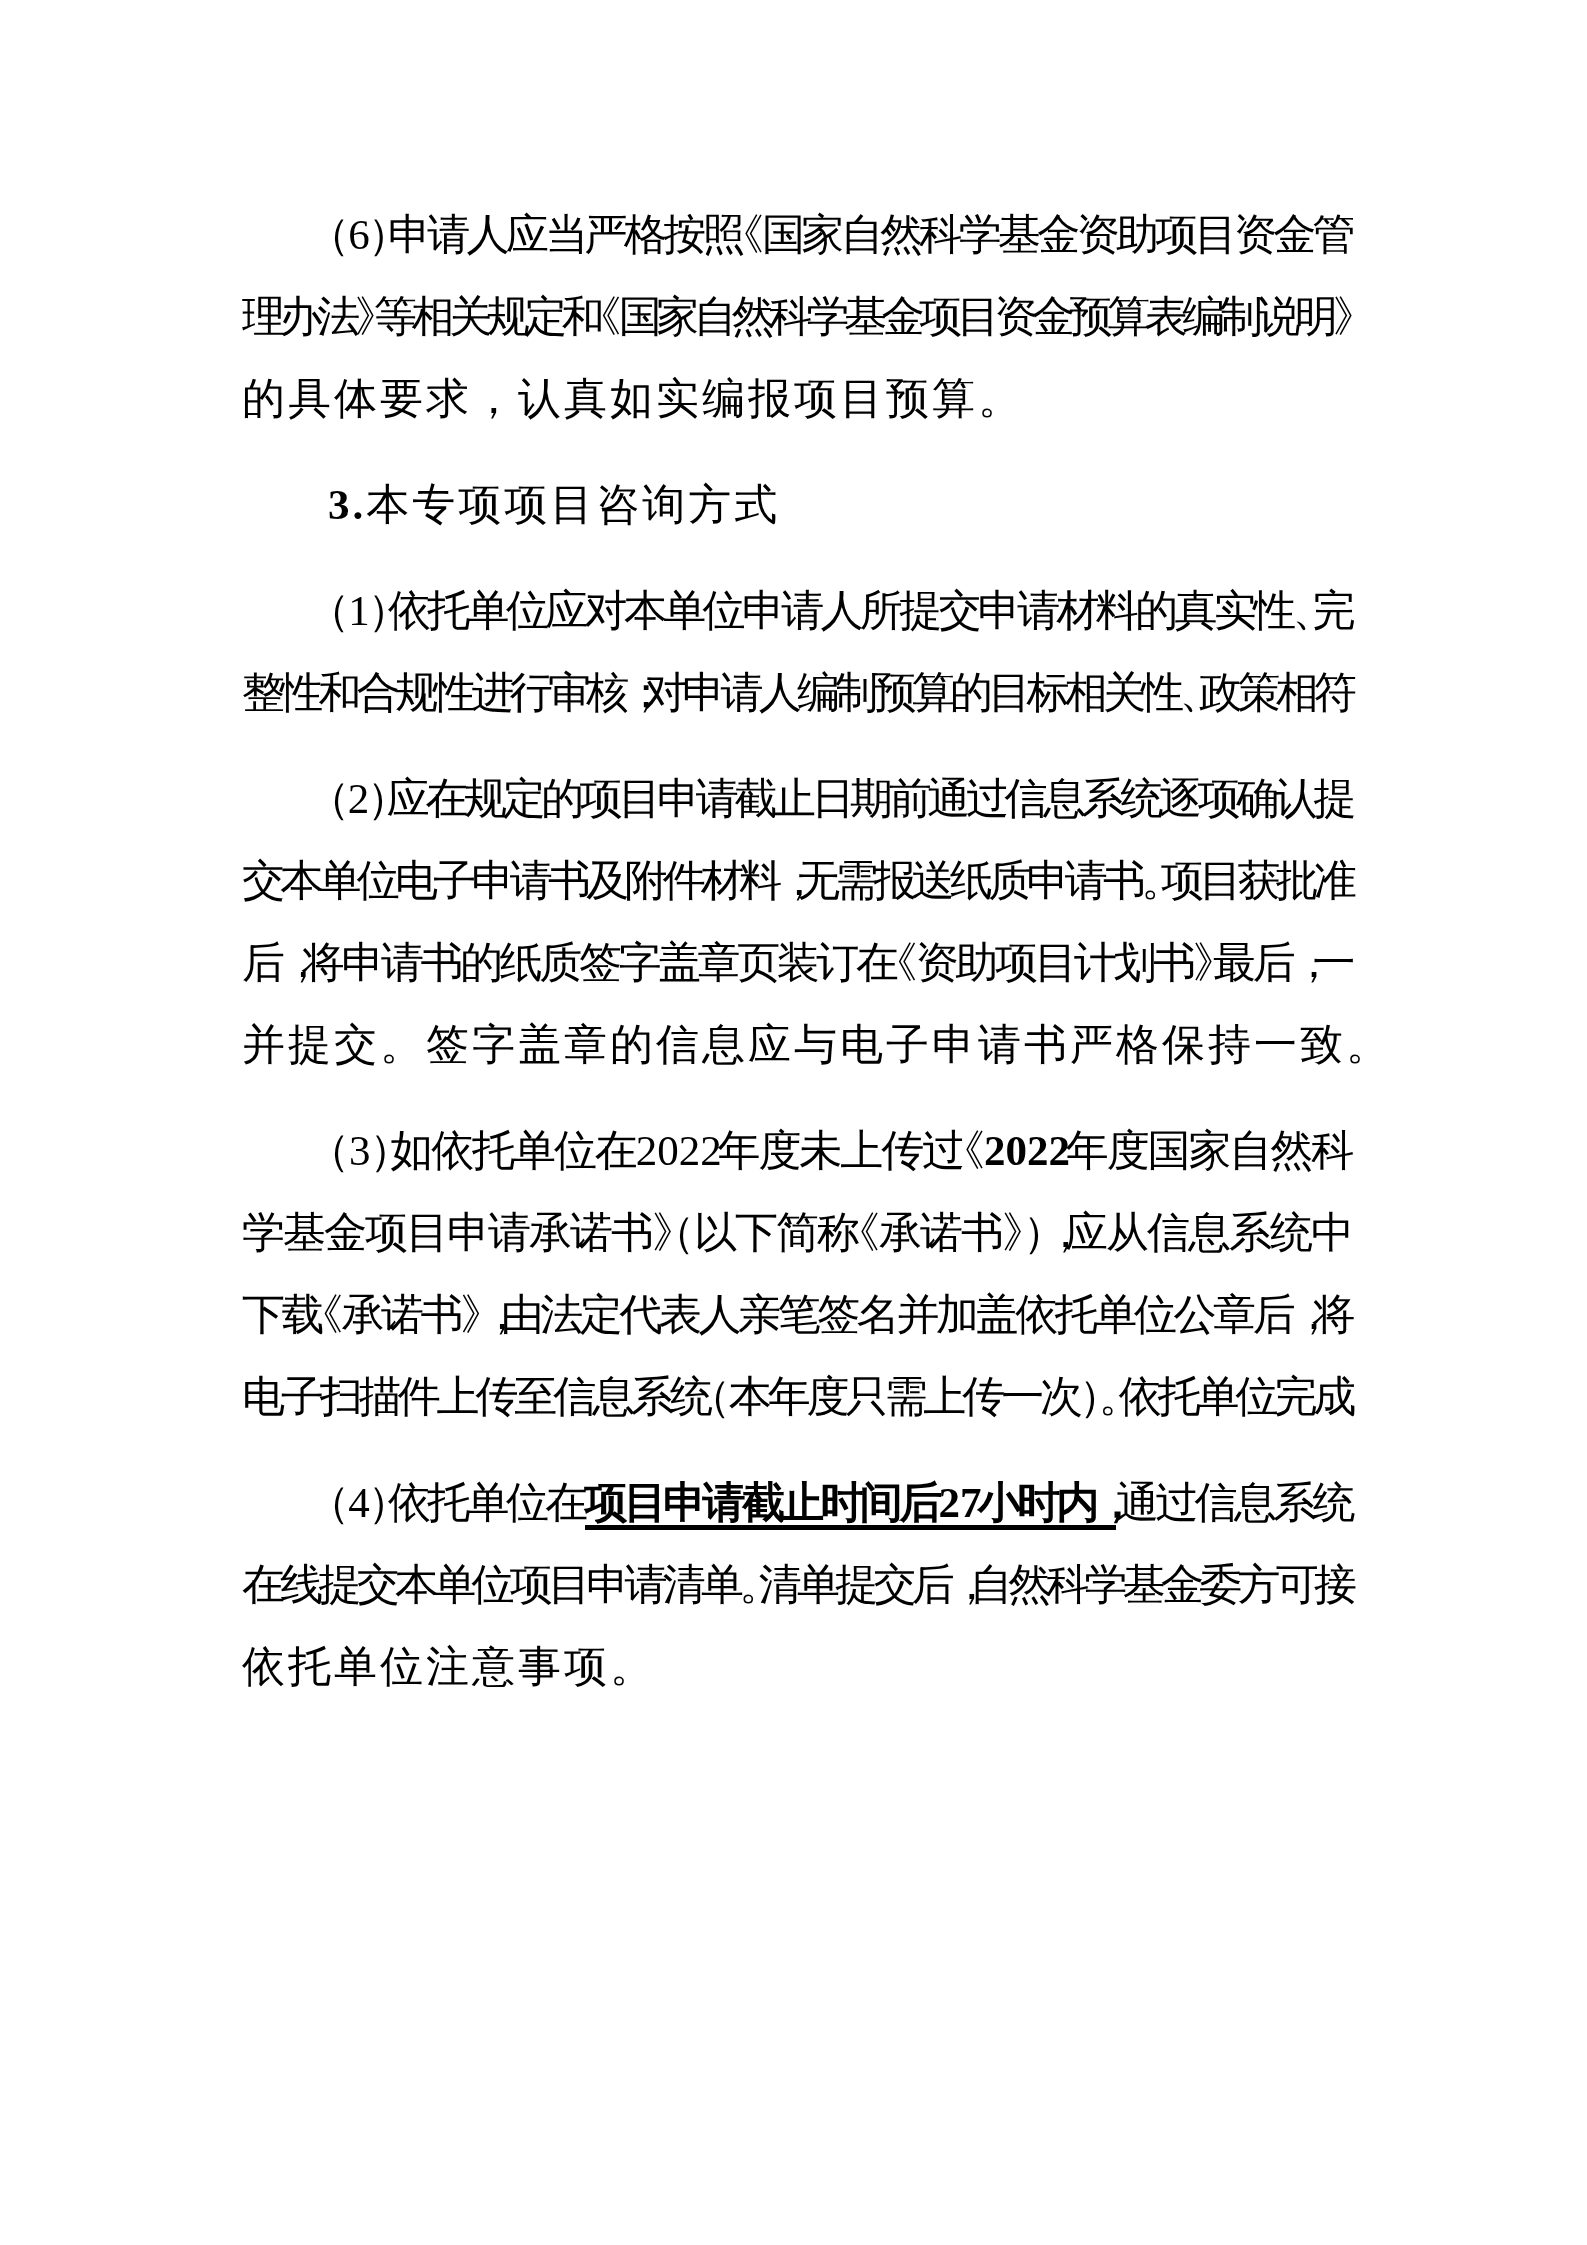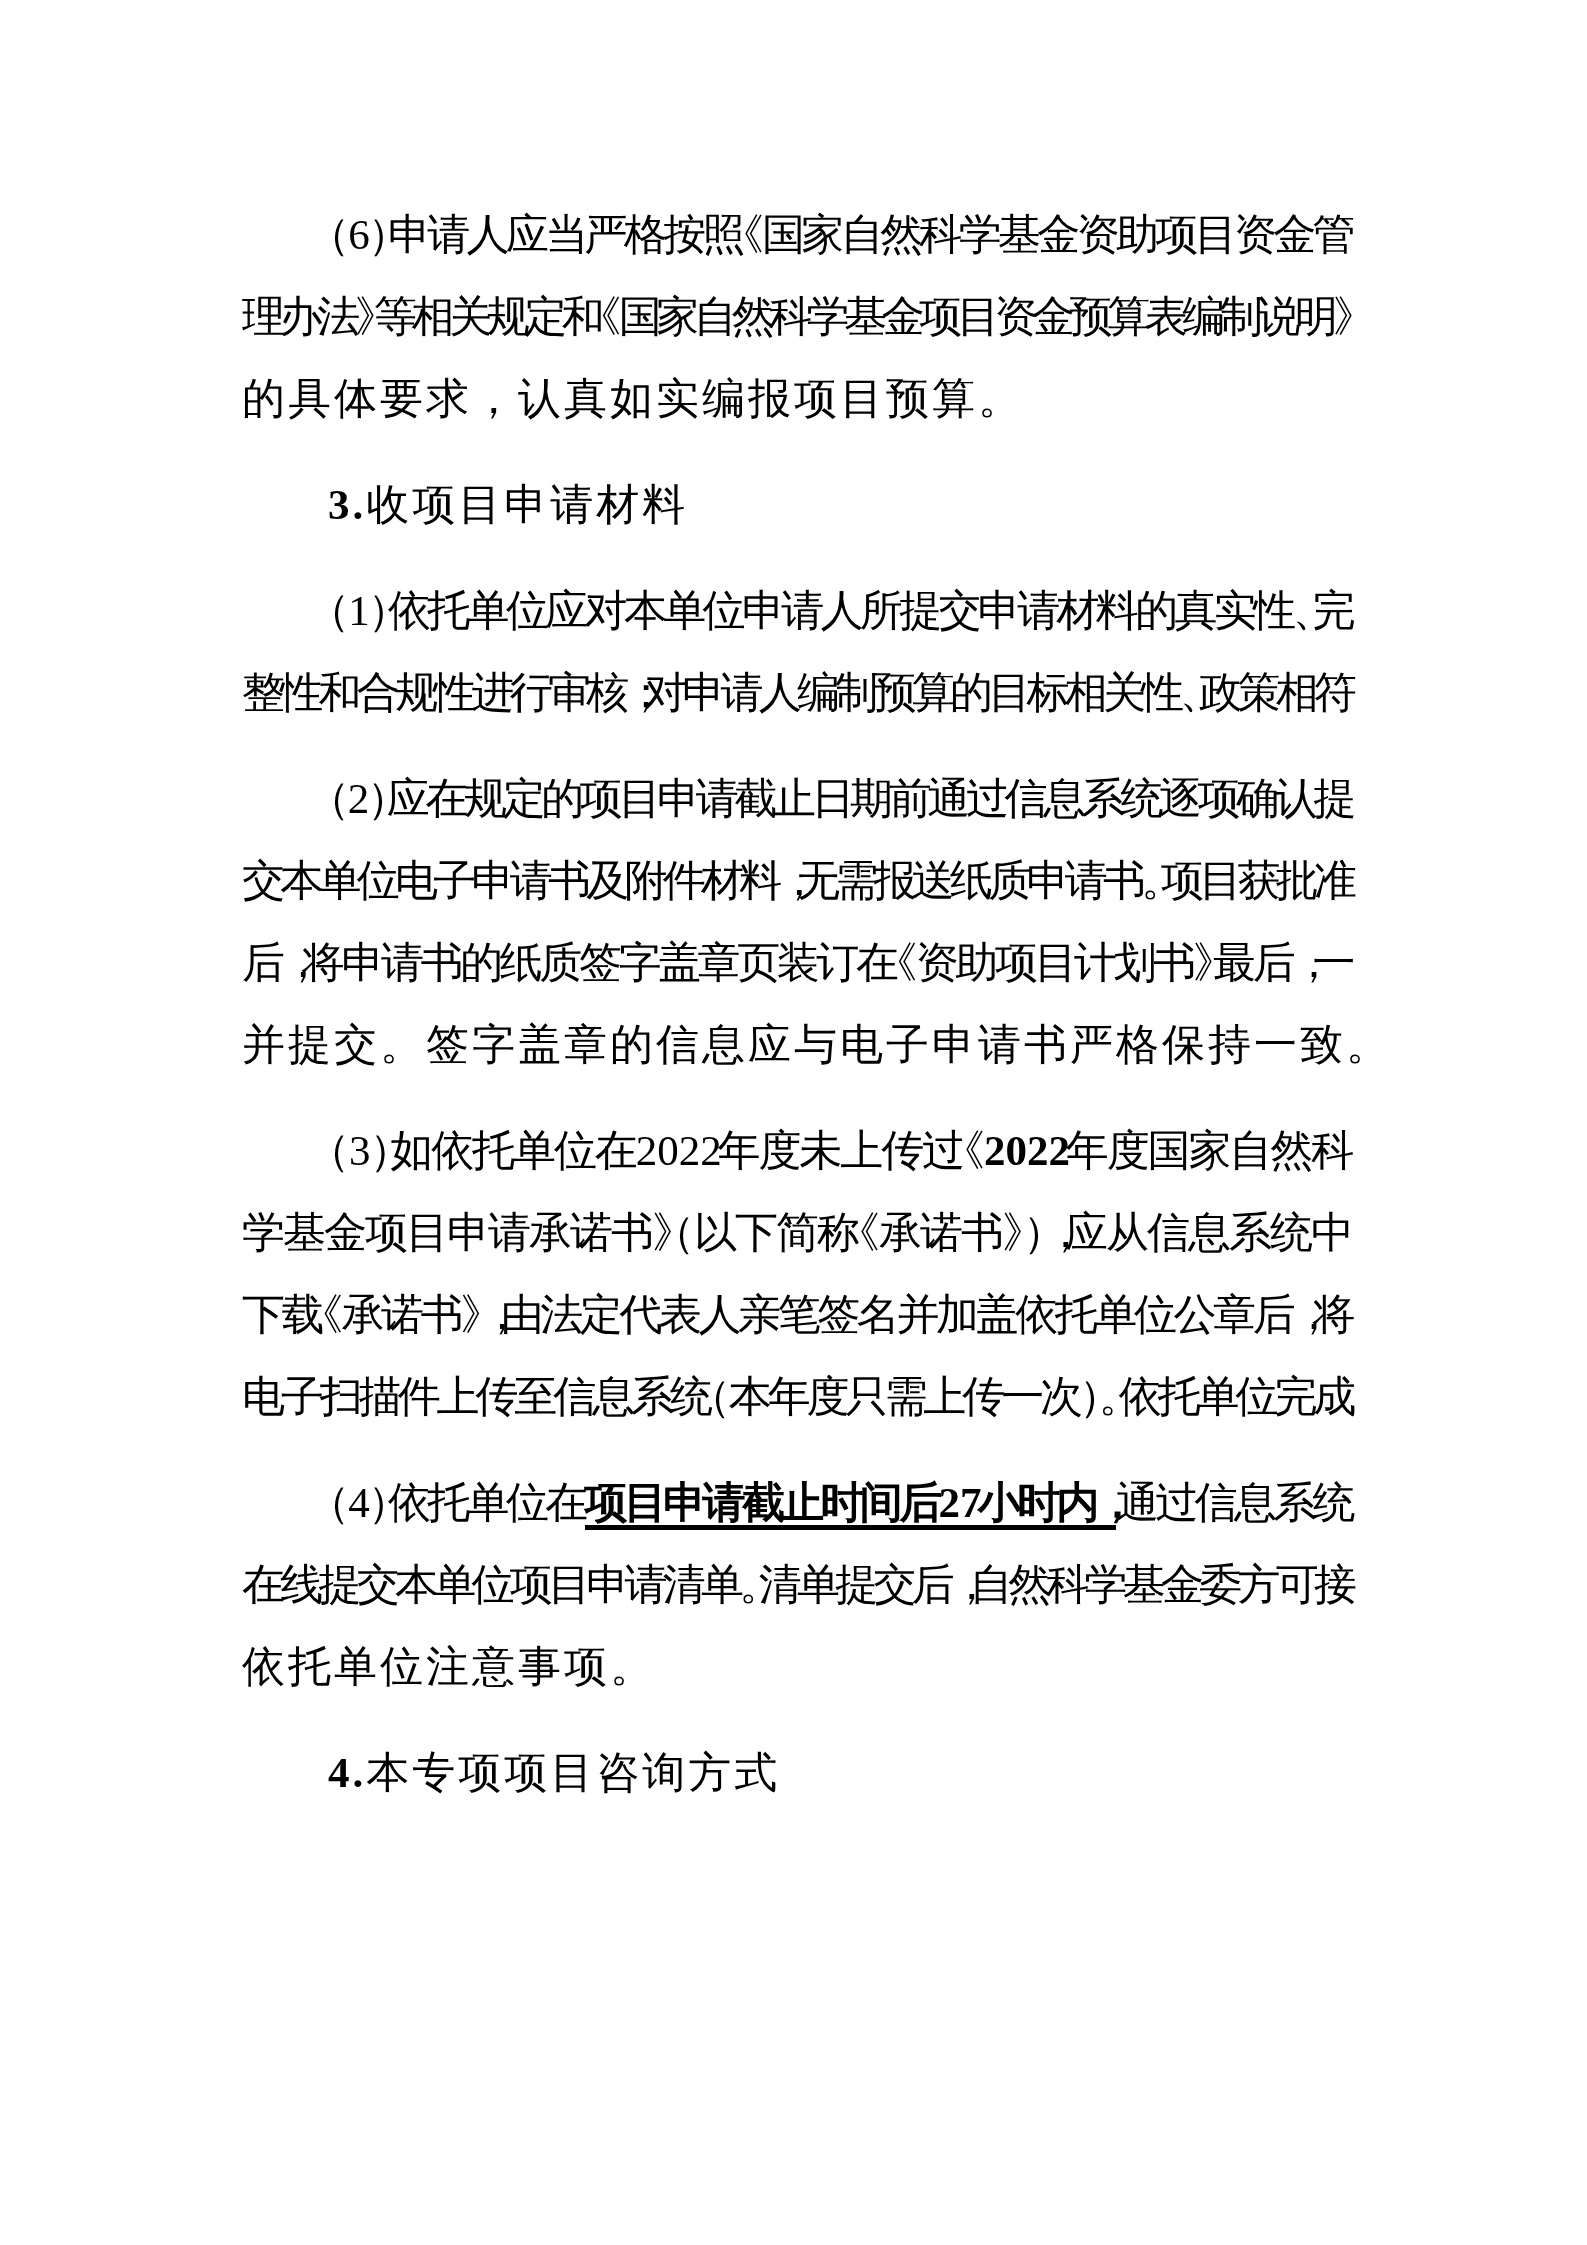--- a/index.html
+++ b/index.html
@@ -108,21 +108,21 @@
           <span class="ch">表</span>
           <span class="ch">编</span>
           <span class="ch">制</span>
           <span class="ch">说</span>
           <span class="ch">明</span>
           <span class="pl">》</span>
         </div>
         <div class="line"><span class="run">的具体要求，认真如实编报项目预算。</span></div>
       </div>
       <div class="para">
-        <div class="line ind"><span class="run b">3.</span><span class="run">收项目申请材料</span></div>
+        <div class="line ind"><span class="run b">3.</span><span class="run">本专项项目咨询方式</span></div>
       </div>
       <div class="para">
         <div class="line j ind">
           <span class="pr">（</span>
           <span class="lat">1</span>
           <span class="pl">）</span>
           <span class="ch">依</span>
           <span class="ch">托</span>
           <span class="ch">单</span>
           <span class="ch">位</span>
@@ -461,17 +461,14 @@
           <span class="ch">学</span>
           <span class="ch">基</span>
           <span class="ch">金</span>
           <span class="ch">委</span>
           <span class="ch">方</span>
           <span class="ch">可</span>
           <span class="ch">接</span>
         </div>
         <div class="line"><span class="run">依托单位注意事项。</span></div>
       </div>
-      <div class="para">
-        <div class="line ind"><span class="run b">4.</span><span class="run">本专项项目咨询方式</span></div>
-      </div>
     </div>
 </div>
 
 </body></html>

